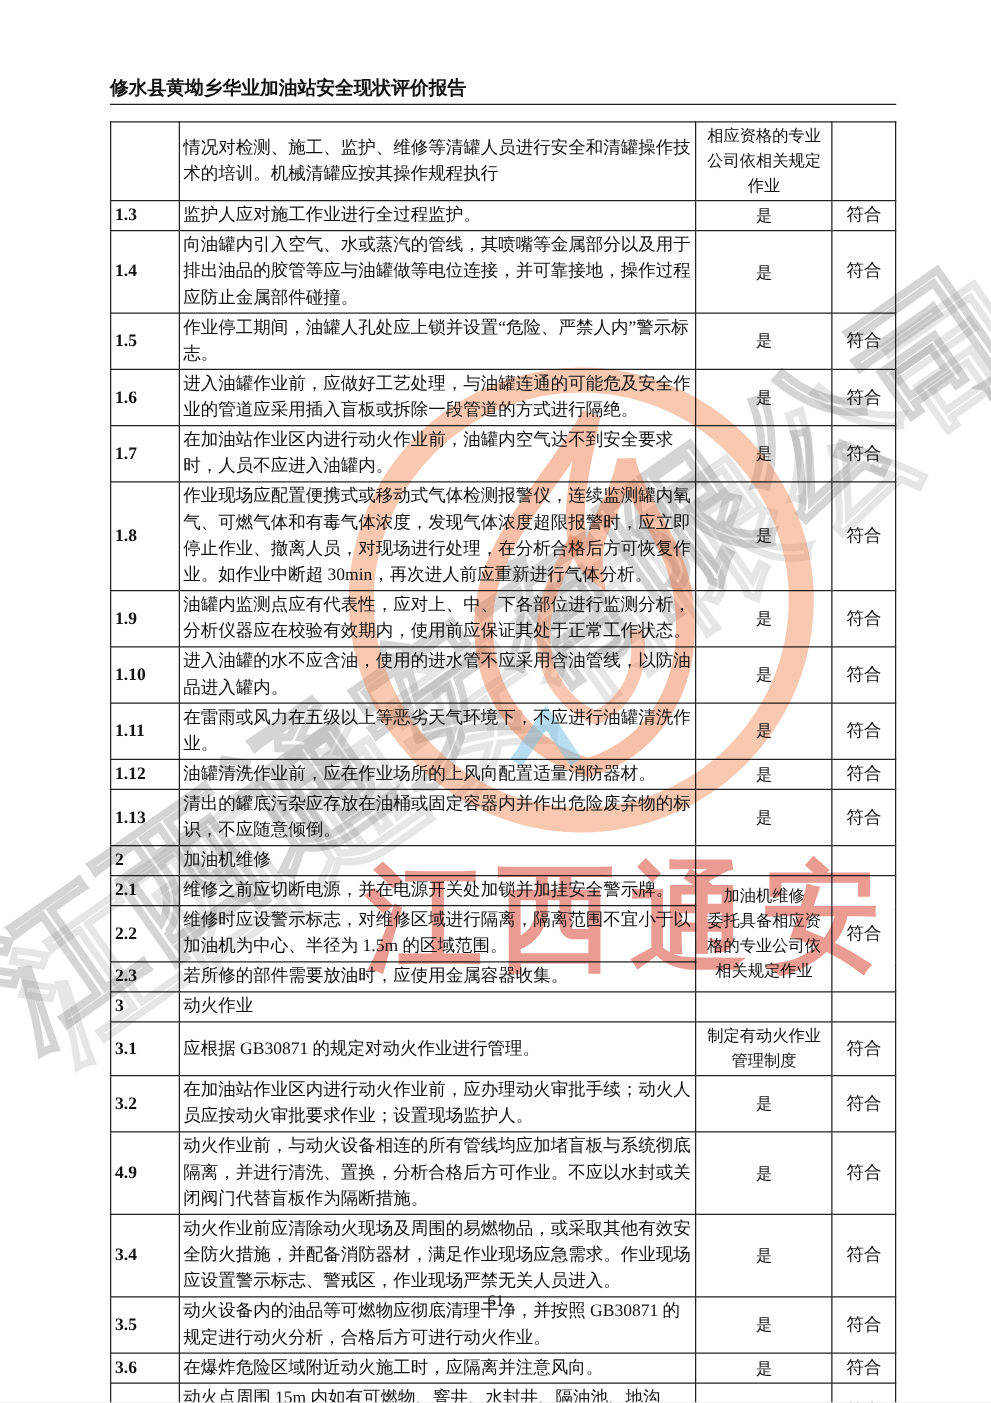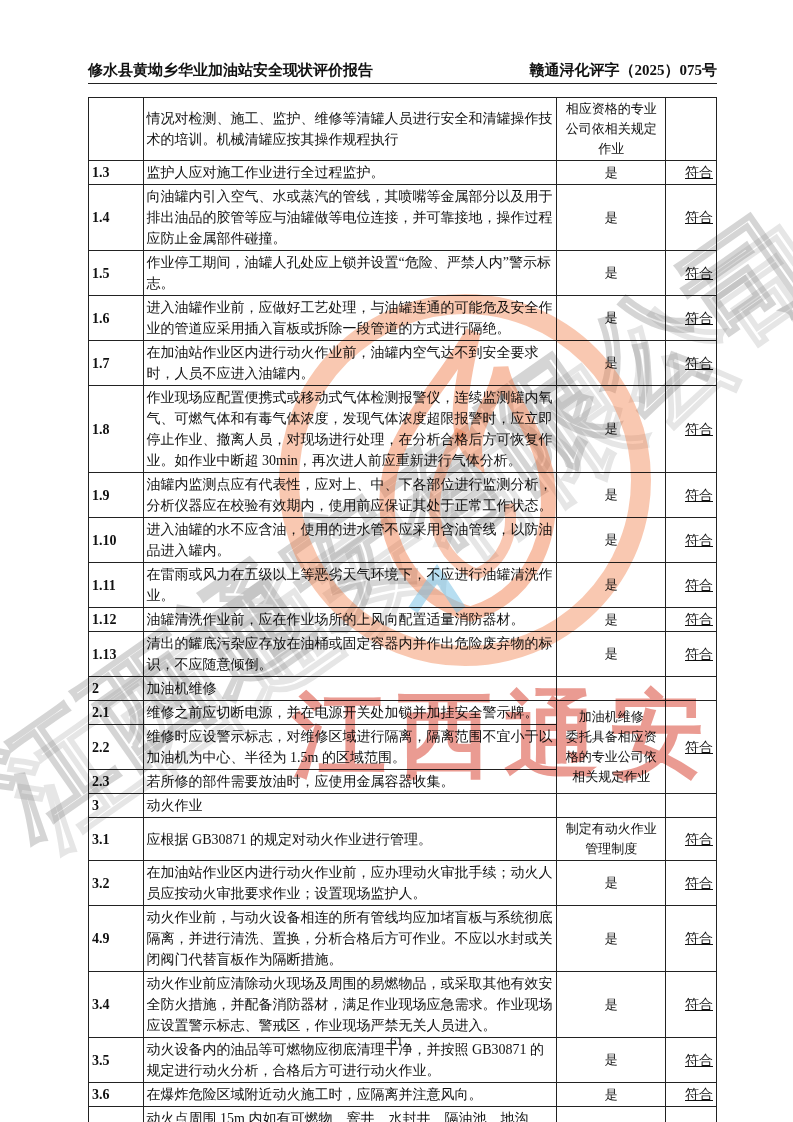--- a/index.html
+++ b/index.html
@@ -29,21 +29,21 @@
   table.eval td{
     border:1.4px solid #222;
     padding:1px 3px;
     vertical-align:middle;
     box-sizing:border-box;
     overflow:hidden;
   }
   td.c-no{width:54px;text-align:left;font-weight:bold;font-size:14px;padding:1px 1px;}
   td.c-txt{width:409px;text-align:left;margin-left:24px;}
   td.c-mid{width:108px;text-align:center;font-size:13px;line-height:20px;white-space:pre-line;margin-top:16px;}
-  td.c-res{width:50px;text-align:right;text-decoration:underline;}
+  td.c-res{width:50px;text-align:center;}
   
   .footer{
     position:absolute;left:0;top:1033px;width:793px;
     text-align:center;font-size:13px;
   }
   
   .wm{position:absolute;left:0;top:0;width:793px;height:1122px;
       pointer-events:none;mix-blend-mode:multiply;z-index:6;}
   .wm-company{
     position:absolute;left:400px;top:525px;
@@ -63,21 +63,20 @@
   }
   .wm-logo{position:absolute;left:265px;top:280px;}
 </style>
 </head>
 <body>
 
 <div class="page">
 
   <div class="hdr">
     <span>修水县黄坳乡华业加油站安全现状评价报告</span>
-    <span>赣通浔化评字（2025）075号</span>
   </div>
 
   <div class="tbl-wrap">
     <table class="eval">
       <tbody id="tbl-body">
           <tr>
             <td class="c-no"></td>
             <td class="c-txt">情况对检测、施工、监护、维修等清罐人员进行安全和清罐操作技术的培训。机械清罐应按其操作规程执行</td>
             <td class="c-mid">相应资格的专业公司依相关规定作业</td>
             <td class="c-res"></td>

